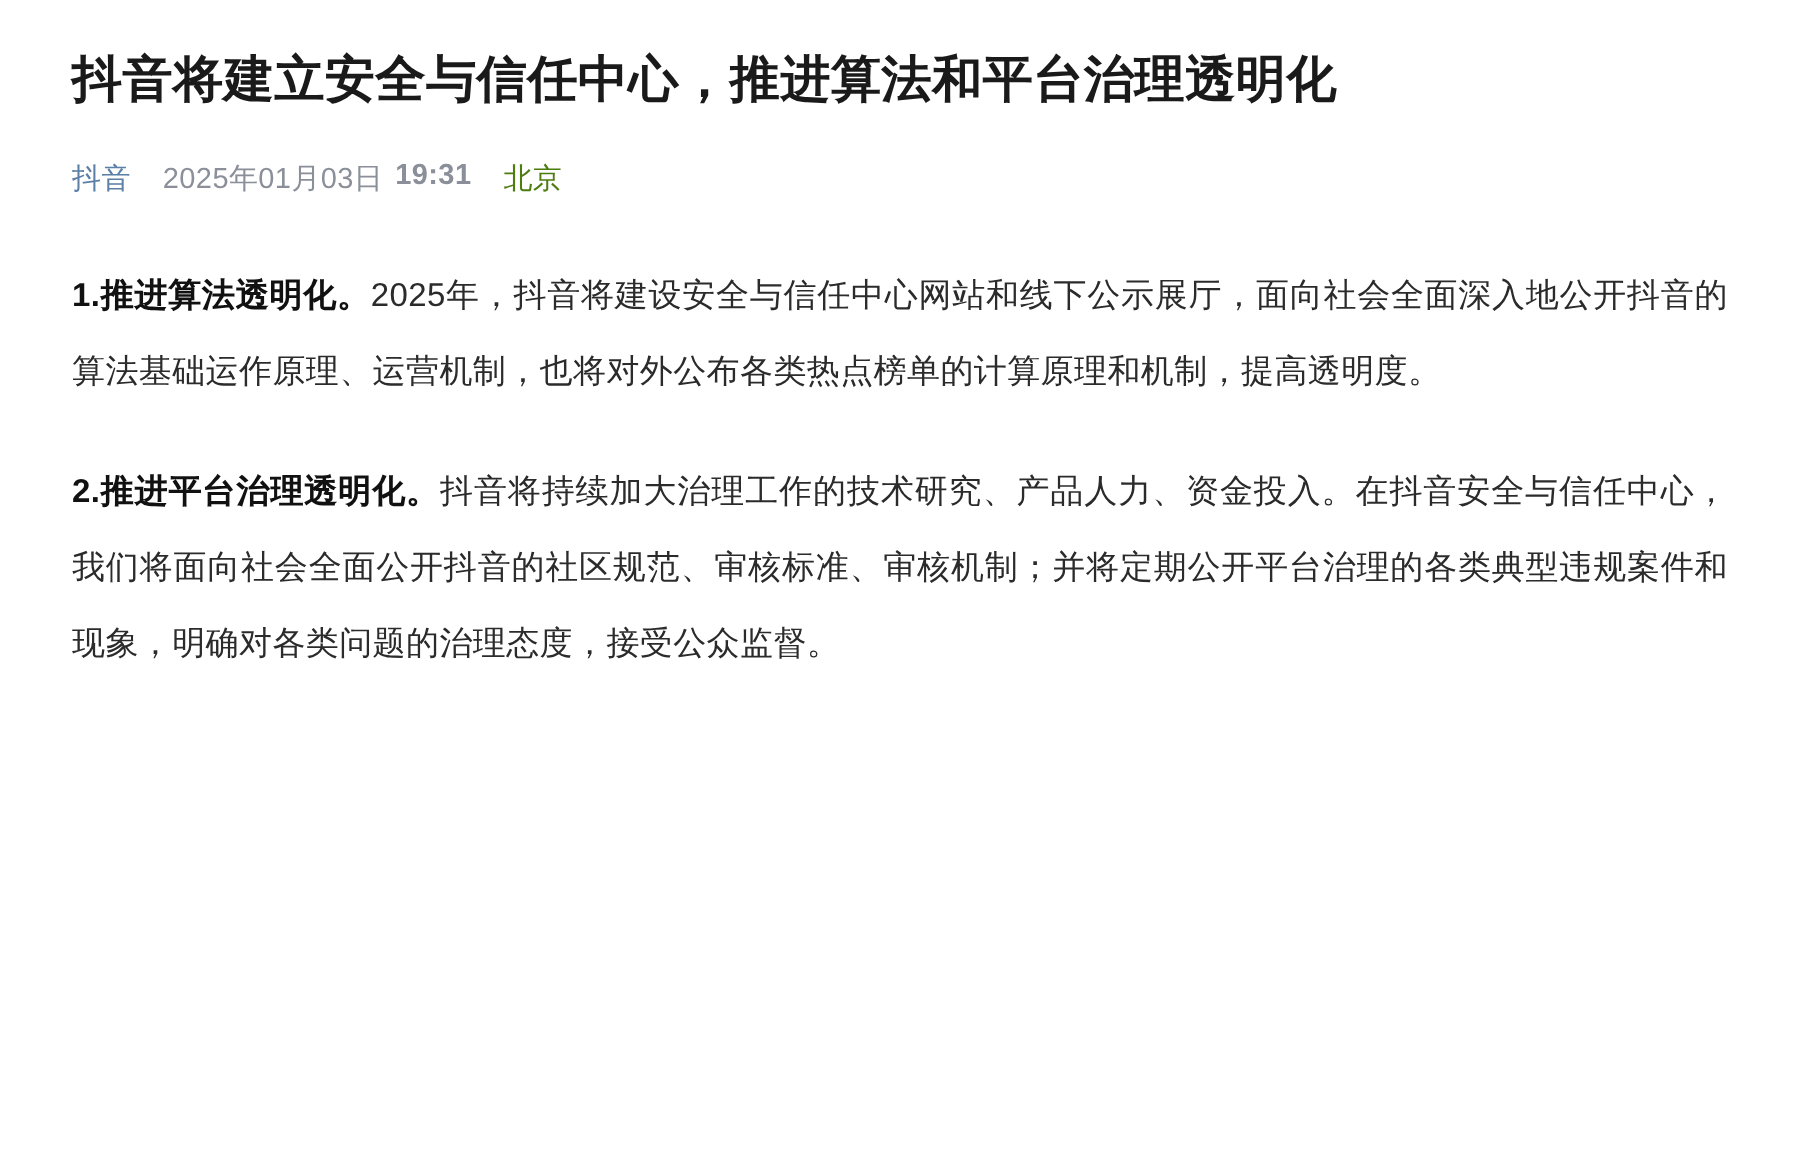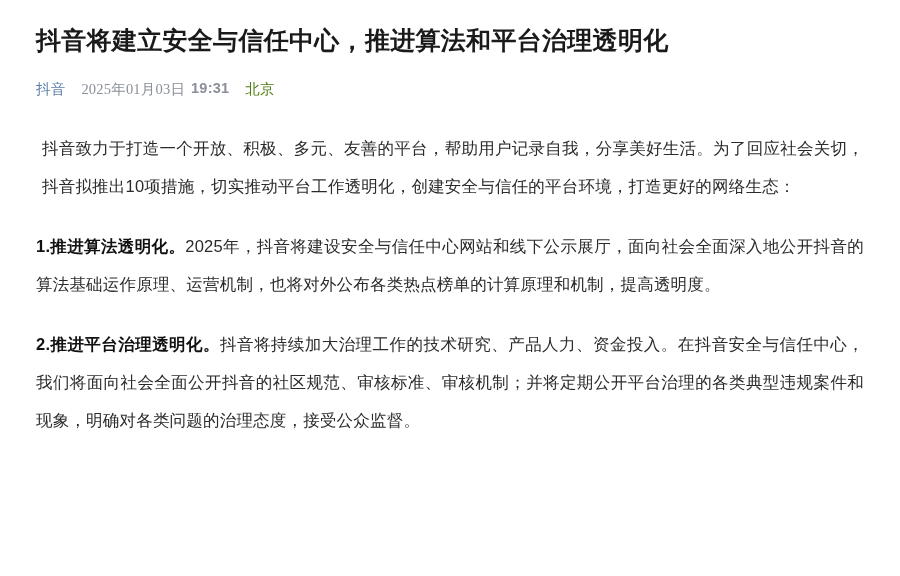--- a/index.html
+++ b/index.html
@@ -36,21 +36,20 @@
     font-size: 14.5px;
     color: #8a8f99;
     letter-spacing: 0.2px;
   }
   .meta-source {
     color: #5b7fa6;
     margin-right: 16px;
   }
   .meta-date {
     margin-right: 6px;
-    font-family: Liberation Serif, serif;
   }
   .meta-time {
     margin-right: 16px;
     font-weight: bold;
   }
   .meta-location {
     color: #4d7c0f;
   }
   .body-content {
     margin-top: 30px;
@@ -86,23 +85,20 @@
 
   <div class="meta-row">
     <span class="meta-source">抖音</span>
     <span class="meta-date">2025年01月03日</span>
     <span class="meta-time">19:31</span>
     <span class="meta-location">北京</span>
   </div>
 
   <div class="body-content">
 
-    <p class="para first">
-      <span>抖音致力于打造一个开放、积极、多元、友善的平台，帮助用户记录自我，分享美好生活。为了回应社会关切，抖音拟推出10项措施，切实推动平台工作透明化，创建安全与信任的平台环境，打造更好的网络生态：</span>
-    </p>
 
     <p class="para">
       <span class="para-num">1.</span><span class="para-lead">推进算法透明化。</span><span>2025年，抖音将建设安全与信任中心网站和线下公示展厅，面向社会全面深入地公开抖音的算法基础运作原理、运营机制，也将对外公布各类热点榜单的计算原理和机制，提高透明度。</span>
     </p>
 
     <p class="para">
       <span class="para-num">2.</span><span class="para-lead">推进平台治理透明化。</span><span>抖音将持续加大治理工作的技术研究、产品人力、资金投入。在抖音安全与信任中心，我们将面向社会全面公开抖音的社区规范、审核标准、审核机制；并将定期公开平台治理的各类典型违规案件和现象，明确对各类问题的治理态度，接受公众监督。</span>
     </p>
 
   </div>

